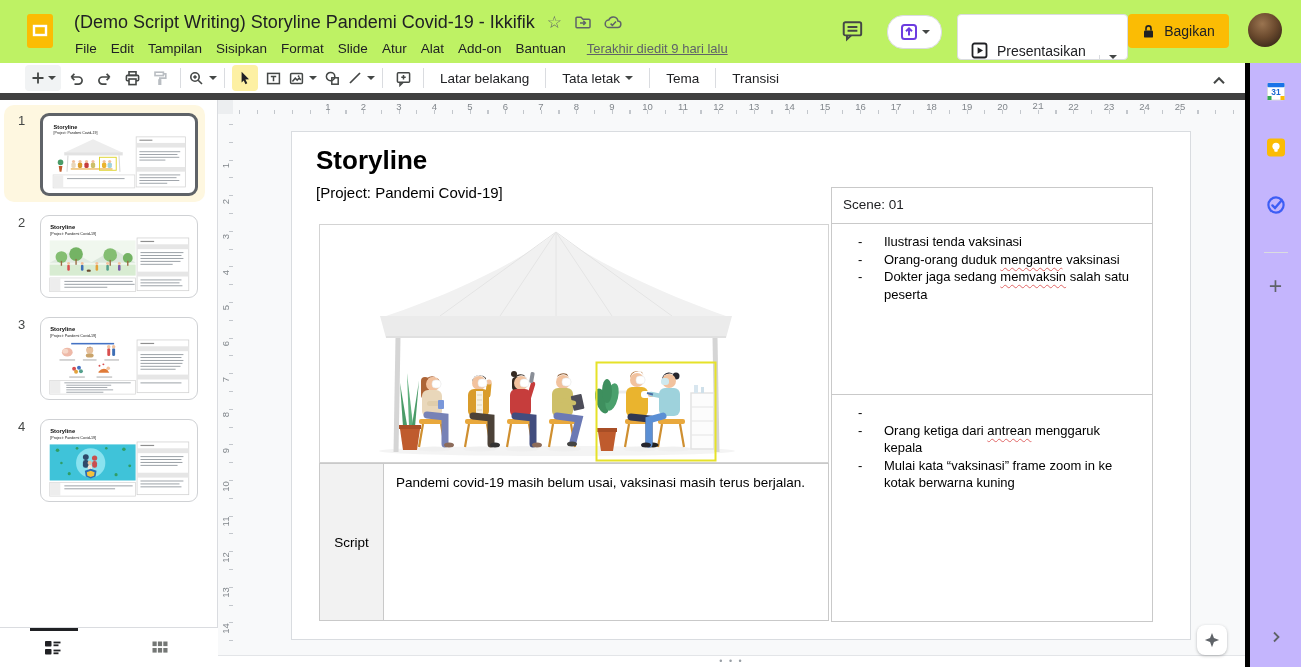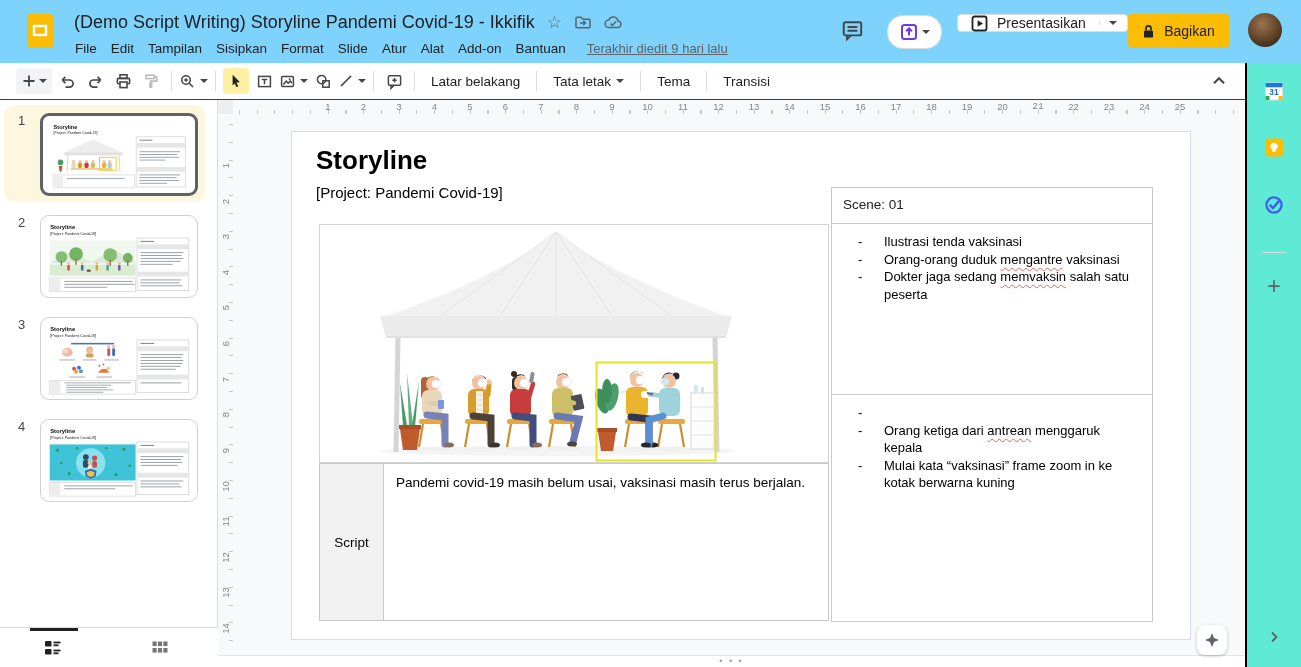--- a/index.html
+++ b/index.html
@@ -1,45 +1,45 @@
 <!DOCTYPE html>
 <html><head>
 <meta charset="utf-8">
 <style>
   html,body{margin:0;padding:0;background:#fff}
   .app{position:relative;width:1301px;height:667px;overflow:hidden;background:#fff;
        font-family:"Liberation Sans","DejaVu Sans",sans-serif;color:#202124}
   svg{display:block}
 
   
-  .hdr{position:absolute;left:0;top:0;width:1301px;height:63px;background:#7dd3fc}
+  .hdr{position:absolute;left:0;top:0;width:1301px;height:63px;background:#bef264}
   .logo{position:absolute;left:26px;top:12px;width:28px;height:38px;cursor:pointer}
   .title-row{position:absolute;left:74px;top:9px;height:26px;display:flex;align-items:center;gap:12px}
   .doc-title{font-size:18px;color:#202124;white-space:nowrap}
   .t-ico{color:#5f6368;display:flex;align-items:center}
   .star{font-size:17px;line-height:17px}
   .menubar{position:absolute;left:68px;top:36px;height:24px;display:flex;align-items:center}
   .mi{font-size:13.5px;padding:3px 7px;border-radius:4px;color:#202124;cursor:default}
   .last-edited{font-size:13px;color:#5f6368;text-decoration:underline;margin-left:14px;white-space:nowrap}
   .hdr-comment{position:absolute;left:841px;top:19px;width:26px;height:26px}
   .meet{position:absolute;left:887px;top:15px;width:53px;height:32px;border:1px solid #dadce0;border-radius:16px;
         display:flex;align-items:center;justify-content:center;gap:4px;background:#fff}
-  .present{position:absolute;left:957px;top:14px;height:18px;border:1px solid #dadce0;border-radius:4px;
-        display:flex;align-items:center;background:#fff;box-sizing:border-box}
+  .present{position:absolute;left:957px;top:14px;height:46px;border:1px solid #dadce0;border-radius:4px;
+        display:flex;align-items:flex-end;background:#fff;box-sizing:border-box}
   .present-main{display:flex;align-items:center;gap:9px;padding:0 13px;font-size:14px;font-weight:500;color:#202124}
   .present-caret{width:27px;border-left:1px solid #dadce0;display:flex;align-items:center;justify-content:center}
   .share{position:absolute;left:1128px;top:14px;width:101px;height:34px;background:#fbbc04;border-radius:4px;
         display:flex;align-items:center;justify-content:center;gap:9px;font-size:14px;font-weight:500;color:#202124}
   .avatar{position:absolute;left:1248px;top:13px;width:34px;height:34px;border-radius:50%;
         background:radial-gradient(circle at 42% 32%, #9a7450 0%, #6b4a2e 45%, #241a10 100%)}
   .caret{width:0;height:0;border-left:4px solid transparent;border-right:4px solid transparent;border-top:4px solid #444746}
 
   
-  .toolbar{position:absolute;left:0;top:63px;width:1245px;height:37px;background:#fff;border-bottom:1px solid #404040;
-        box-sizing:border-box;display:flex;align-items:center;padding-left:15px}
+  .toolbar{position:absolute;left:0;top:63px;width:1245px;height:37px;background:#fff;border-bottom:7px solid #404040;
+        box-sizing:border-box;display:flex;align-items:center;padding-left:24px}
   .tb{display:flex;align-items:center;justify-content:center;height:26px;min-width:26px;border-radius:4px;margin:0 1px}
   .newslide{background:#f1f3f4;padding:0 5px;gap:3px}
   .sel-tool{background:#fdf0a3}
   .tdiv{width:1px;height:20px;background:#dadce0;margin:0 6px}
   .tb-text{font-size:13.5px;color:#202124;padding:0 10px;display:flex;align-items:center;gap:5px;height:26px}
   .collapse{position:absolute;right:16px;top:8px;width:20px;height:20px}
 
   
   .filmstrip{position:absolute;left:0;top:100px;width:218px;height:527px;background:#fff;border-right:1px solid #dadce0;box-sizing:border-box}
   .thumb-row{position:absolute;left:0;width:218px;height:97px}
@@ -84,21 +84,21 @@
   .rt-body{box-sizing:border-box;padding:9px 0;border-bottom:1px solid #c9c9c9}
   .rt-body.element{height:171px}
   .rt-body.motion{flex:1;border-bottom:none}
   .rt-body ul{list-style:none;margin:0;padding:0}
   .rt-body li{display:flex;font-size:13px;line-height:17.5px;color:#000;padding-left:24px}
   .dash{flex:0 0 28px;padding-left:2px;box-sizing:border-box}
   .btxt{flex:1;padding-right:14px}
   .sq{text-decoration:underline;text-decoration-style:wavy;text-decoration-color:#e06666;text-decoration-thickness:1px;text-underline-offset:3px}
 
   
-  .rightbar{position:absolute;left:1245px;top:63px;width:56px;height:604px;background:#5eead4;border-left:2px solid #000000;box-sizing:border-box}
+  .rightbar{position:absolute;left:1245px;top:63px;width:56px;height:604px;background:#c4b5fd;border-left:5px solid #000000;box-sizing:border-box}
   .rb{position:absolute;left:50%;transform:translateX(-50%)}
   .rb-div{width:24px;height:1px;background:#dadce0}
   .rb-plus{font-size:23px;color:#5f6368;line-height:22px}
 </style>
 </head>
 <body>
 
 <div class="app">
 
   <div class="hdr">

